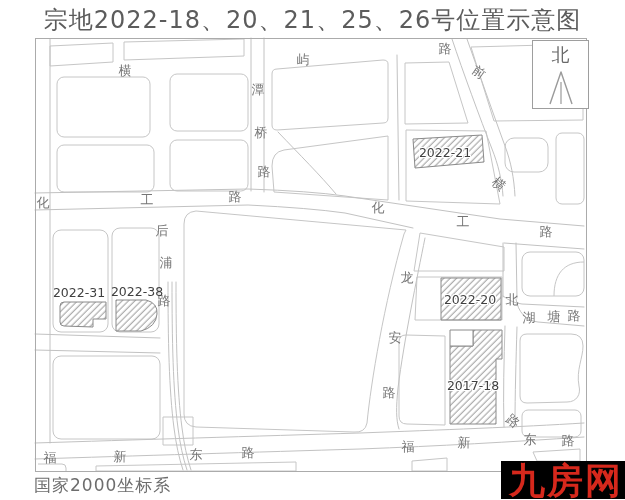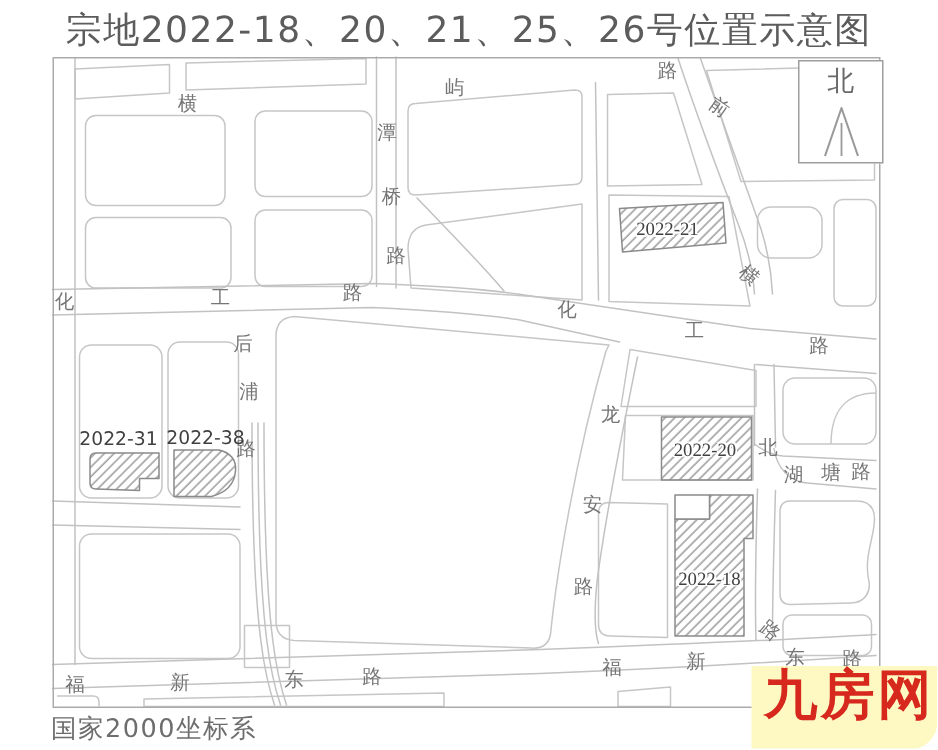--- a/index.html
+++ b/index.html
@@ -1,31 +1,31 @@
 <!DOCTYPE html>
 <html><head>
 <meta charset="utf-8">
 <style>
   html,body{margin:0;padding:0;background:#fff;}
   .stage{position:relative;width:625px;height:500px;background:#fff;overflow:hidden;
-         font-family:"DejaVu Sans","Liberation Sans",sans-serif;border-radius:19px;}
+         font-family:"DejaVu Sans","Liberation Sans",sans-serif;}
   .title{position:absolute;left:50%;top:4px;transform:translateX(-50%);
          font-size:24px;font-weight:500;color:#5c5c5c;letter-spacing:1px;white-space:nowrap;}
   svg.mapsvg{position:absolute;left:0;top:0;}
   .road-char{position:absolute;font-size:13px;color:#757575;line-height:1;
              transform:translate(-50%,-50%);white-space:nowrap;}
   .parcel-label{position:absolute;font-size:12.5px;color:#404040;line-height:1;
                 transform:translate(-50%,-50%);white-space:nowrap;letter-spacing:0px;}
   .parcel-label.halo{text-shadow:-1px 0 0 #fff,1px 0 0 #fff,0 -1px 0 #fff,0 1px 0 #fff,
-                     -1px -1px 0 #fff,1px 1px 0 #fff,1px -1px 0 #fff,-1px 1px 0 #fff;font-family:Liberation Serif, serif;}
+                     -1px -1px 0 #fff,1px 1px 0 #fff,1px -1px 0 #fff,-1px 1px 0 #fff;}
   .north{position:absolute;left:532px;top:40px;width:55px;height:67px;background:#fff;
          border:1px solid #9e9e9e;text-align:center;}
   .north .nchar{font-size:18px;color:#6a6a6a;margin-top:3px;line-height:1.2;}
   .coord{position:absolute;left:34px;top:474px;font-size:17px;color:#6d6d6d;letter-spacing:1px;}
-  .logo{position:absolute;right:0px;bottom:1px;background:#fef9c3;padding:2px 2px 17px 8px;text-align:right;}
+  .logo{position:absolute;right:0px;bottom:1px;background:#000000;padding:2px 2px 0 8px;text-align:right;}
   .logo-name{font-size:36px;font-weight:bold;color:#d6281c;line-height:1;letter-spacing:2px;}
   .logo-url{font-size:13px;font-weight:bold;color:#d6281c;margin-top:1px;line-height:1;}
 </style>
 </head>
 <body>
 
 <div class="stage">
 
   <div class="title">宗地2022-18、20、21、25、26号位置示意图</div>
 
@@ -140,21 +140,21 @@
       <span class="road-char" style="left: 408px; top: 446px;">福</span>
       <span class="road-char" style="left: 464px; top: 442px;">新</span>
       <span class="road-char" style="left: 530px; top: 439px;">东</span>
       <span class="road-char" style="left: 568px; top: 440px;">路</span>
     </div>
   <div id="parcel-labels">
       <span class="parcel-label halo" style="left: 445px; top: 153px;">2022-21</span>
       <span class="parcel-label" style="left: 79px; top: 293px;">2022-31</span>
       <span class="parcel-label" style="left: 137px; top: 292px;">2022-38</span>
       <span class="parcel-label halo" style="left: 470px; top: 300px; text-align: right;">2022-20</span>
-      <span class="parcel-label halo" style="left: 473px; top: 386px;">2022-18</span>
+      <span class="parcel-label halo" style="left: 473px; top: 386px;">2017-18</span>
     </div>
 
   <div class="north">
     <div class="nchar">北</div>
     <svg width="55" height="40" viewBox="0 0 55 40">
       <path d="M17,38 L28,6 L39,38" fill="none" stroke="#9a9a9a" stroke-width="1.4" stroke-linejoin="round"></path>
       <path d="M28,16 L28,38" fill="none" stroke="#9a9a9a" stroke-width="1.2"></path>
     </svg>
   </div>
 

